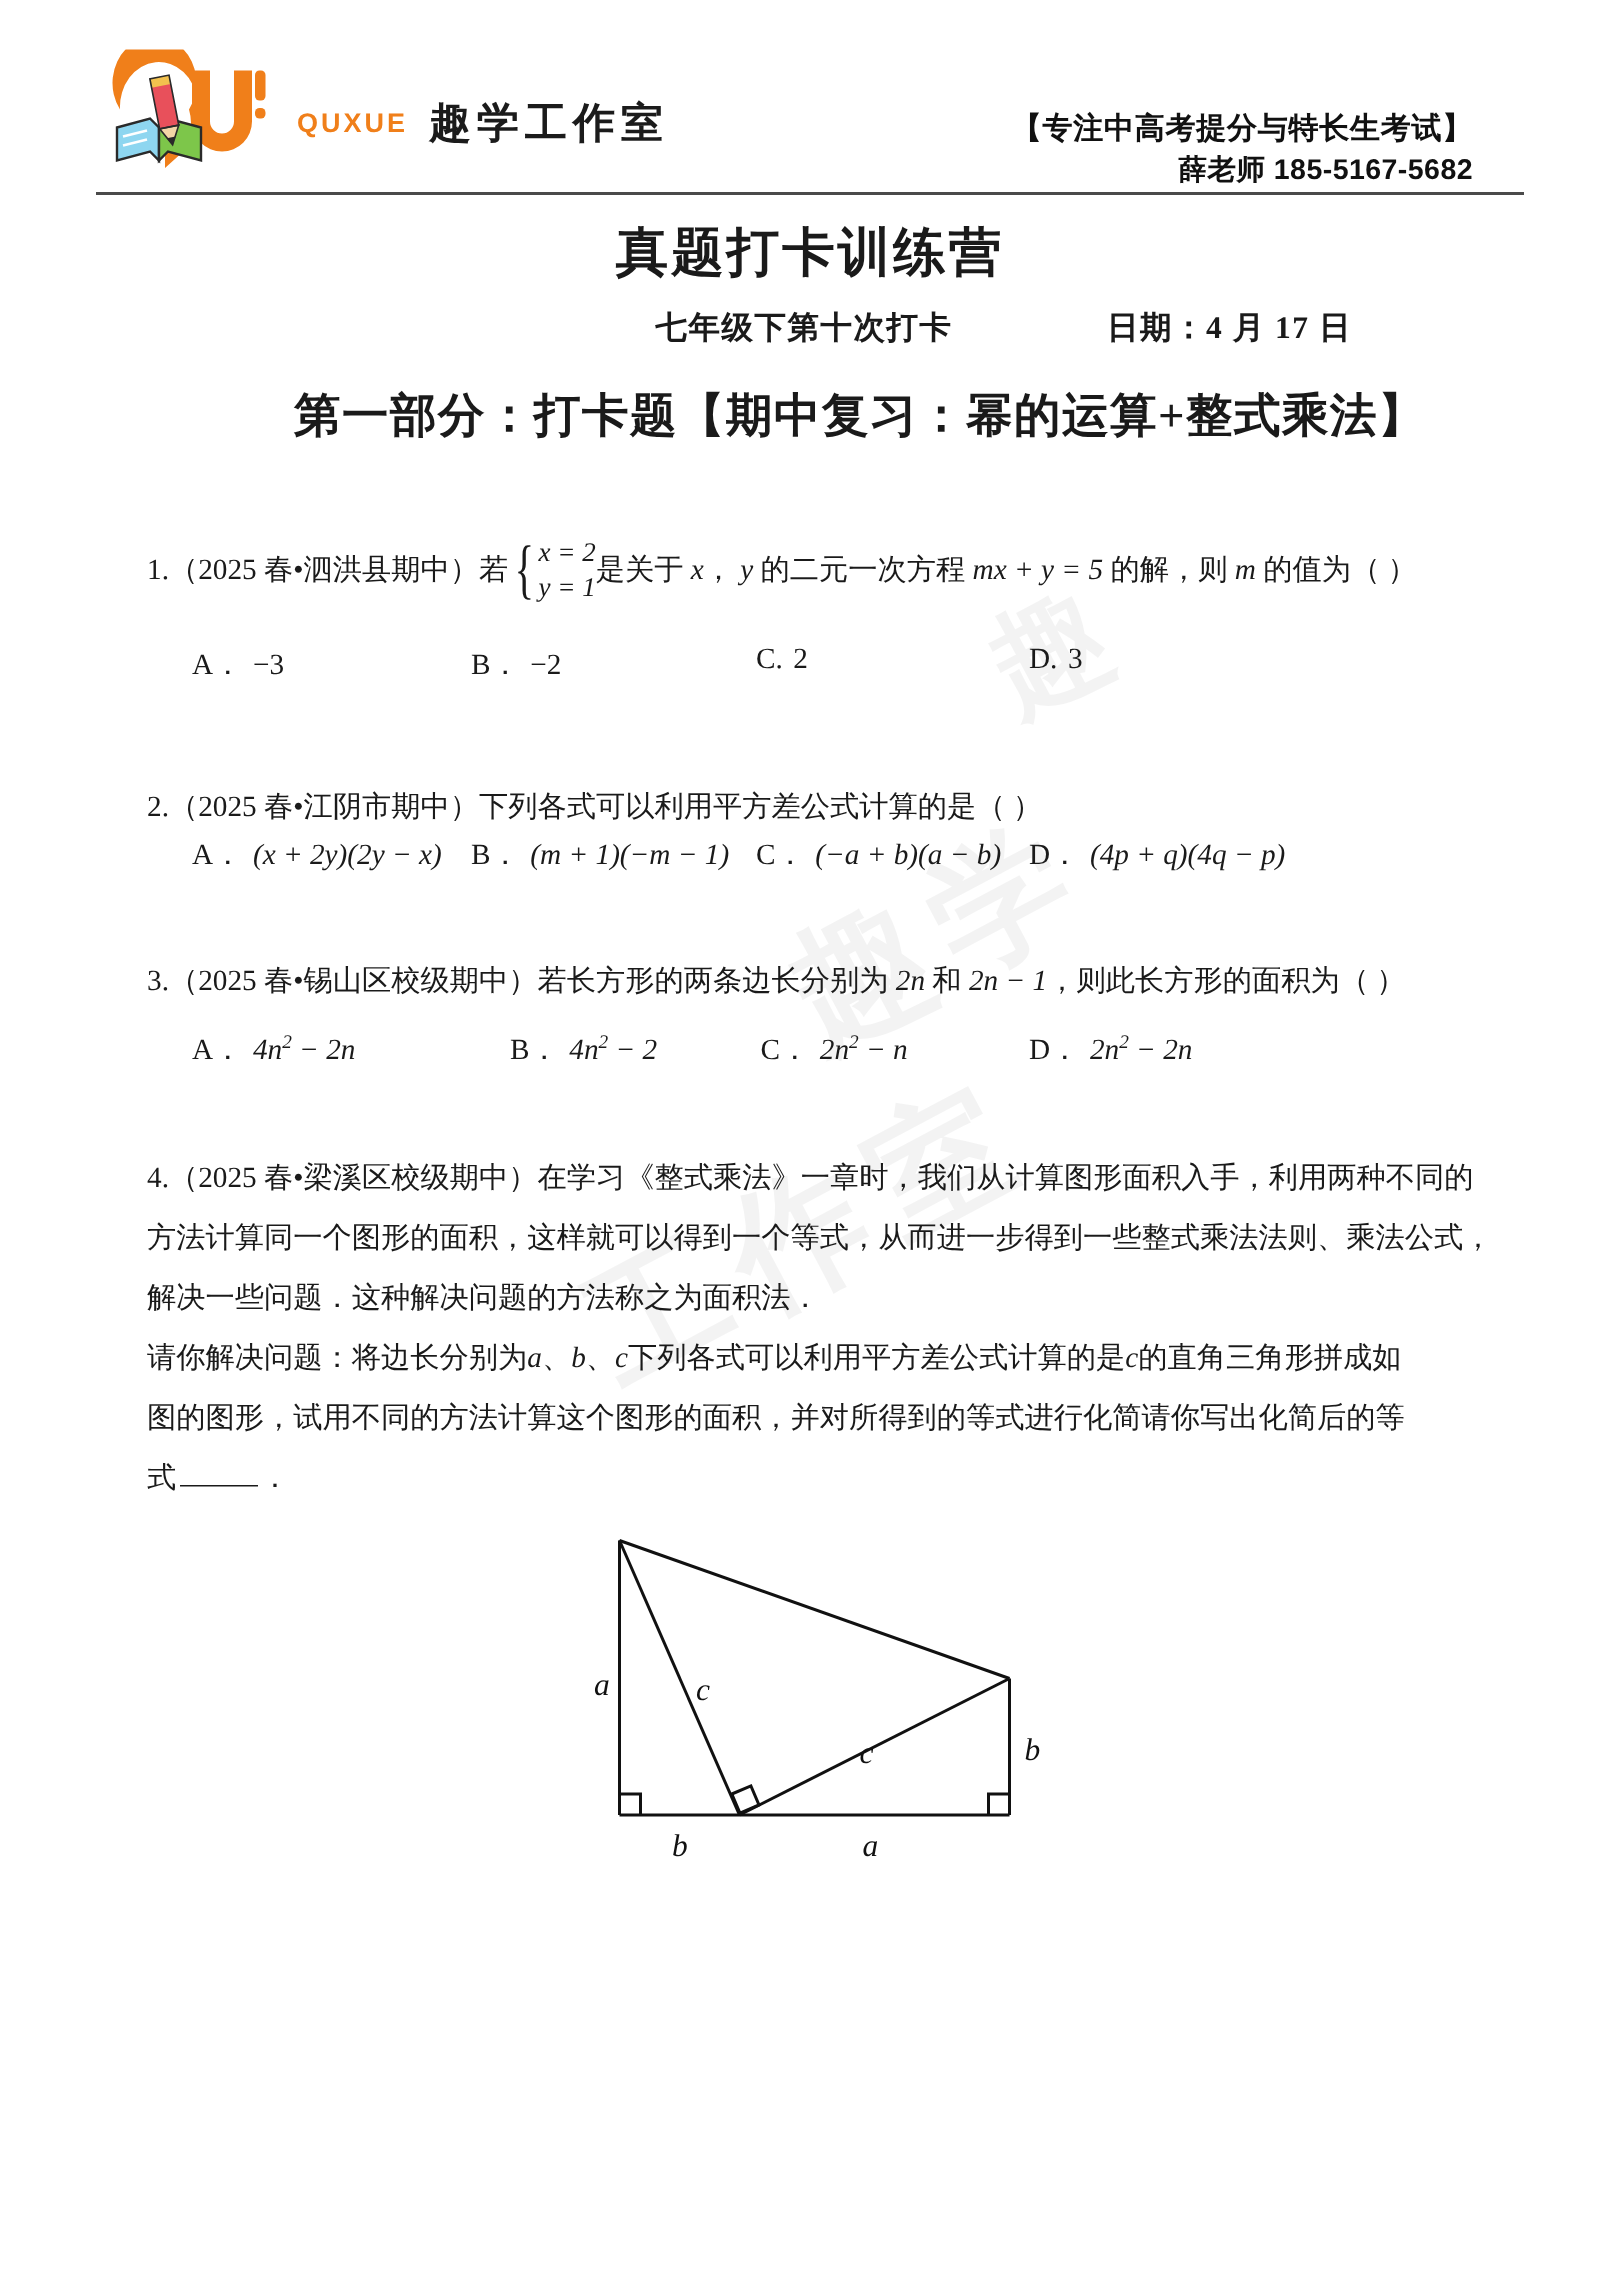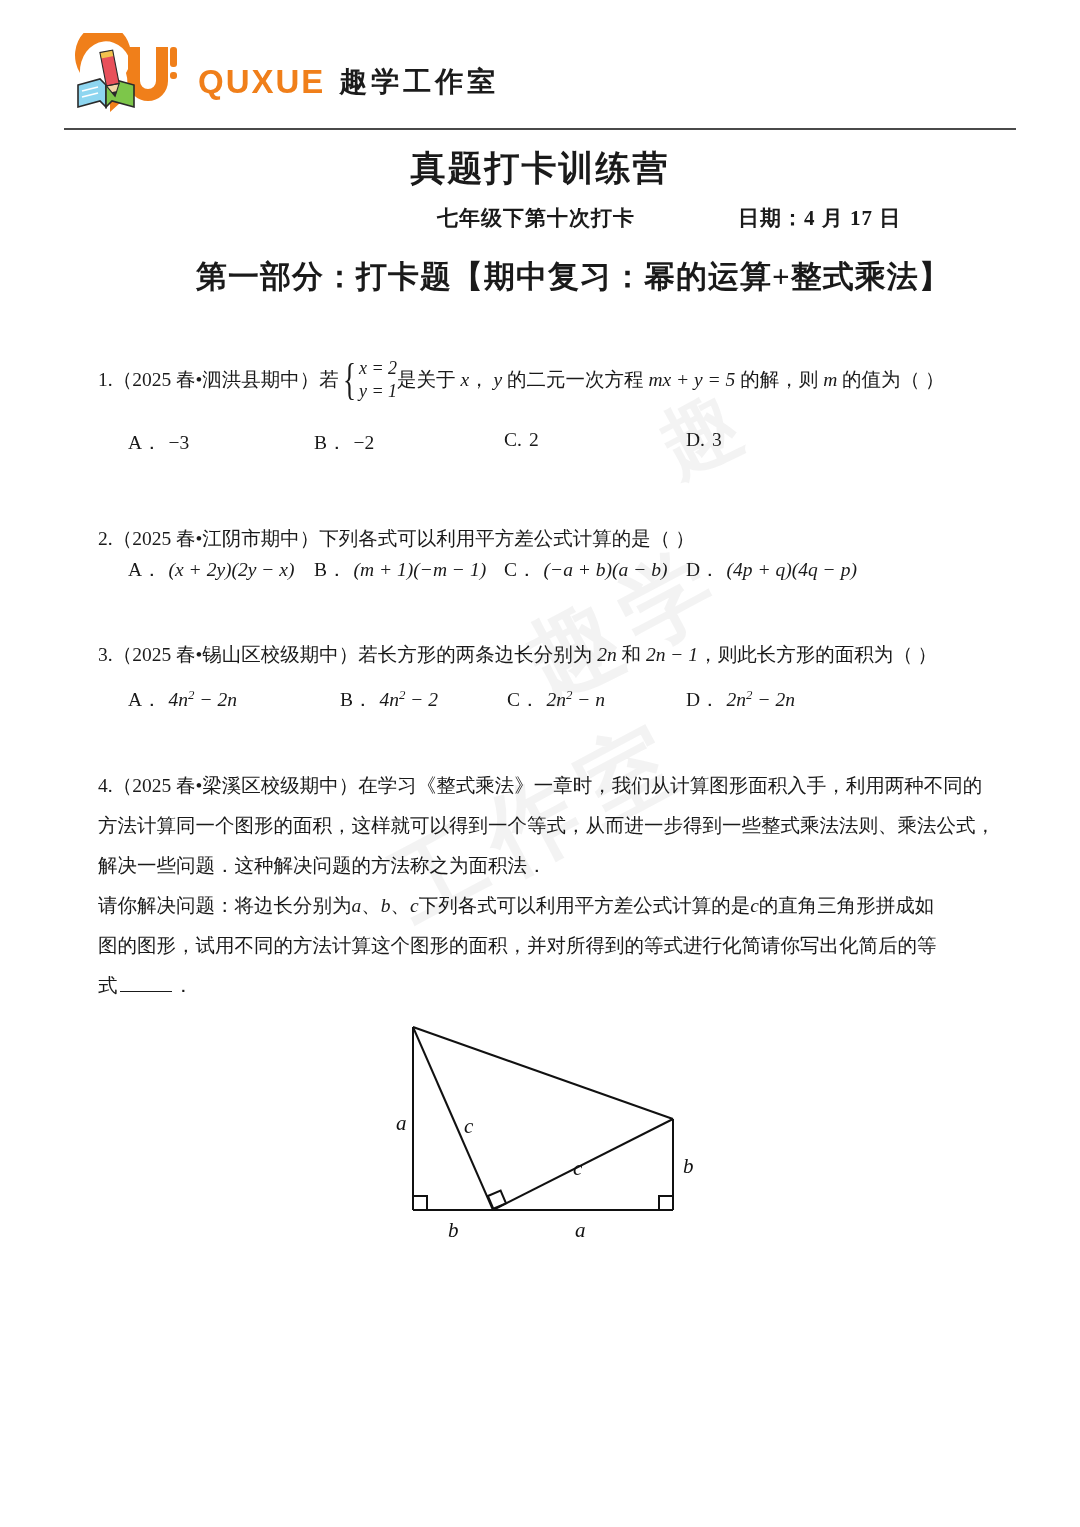--- a/index.html
+++ b/index.html
@@ -63,21 +63,21 @@
     height: 86px;
   }
   .logo-mark {
     position: relative;
     width: 128px;
     height: 84px;
   }
   .logo-text-en {
     font-family: "Liberation Sans", sans-serif;
     font-weight: 700;
-    font-size: 33px;
+    font-size: 18px;
     color: #F07F1A;
     letter-spacing: 2px;
     margin-left: 4px;
     margin-top: 14px;
   }
   .logo-text-cn {
     font-family: "Liberation Sans", sans-serif;
     font-weight: 700;
     font-size: 28px;
     color: #1b1b1b;
@@ -282,20 +282,24 @@
             <polygon points="38,52 51,52 44.5,64" fill="#F3D6A6" stroke="#2a2a2a" stroke-width="1.1"></polygon>
             <polygon points="41.5,59 47.5,59 44.5,64" fill="#2a2a2a"></polygon>
             <rect x="38" y="18" width="13" height="34" fill="none" stroke="#2a2a2a" stroke-width="1.1"></rect>
           </g>
         </svg>
       </div>
       <div class="logo-text-en">QUXUE</div>
       <div class="logo-text-cn">趣学工作室</div>
     </div>
 
+    <div class="contact">
+      <div class="contact-line1">【专注中高考提分与特长生考试】</div>
+      <div class="contact-line2">薛老师 185-5167-5682</div>
+    </div>
 
     <div class="header-rule"></div>
   </div>
 
   <div class="doc-title">真题打卡训练营</div>
 
   <div class="subline">
     <span class="grade">七年级下第十次打卡</span>
     <span class="date">日期：4 月 17 日</span>
   </div>

